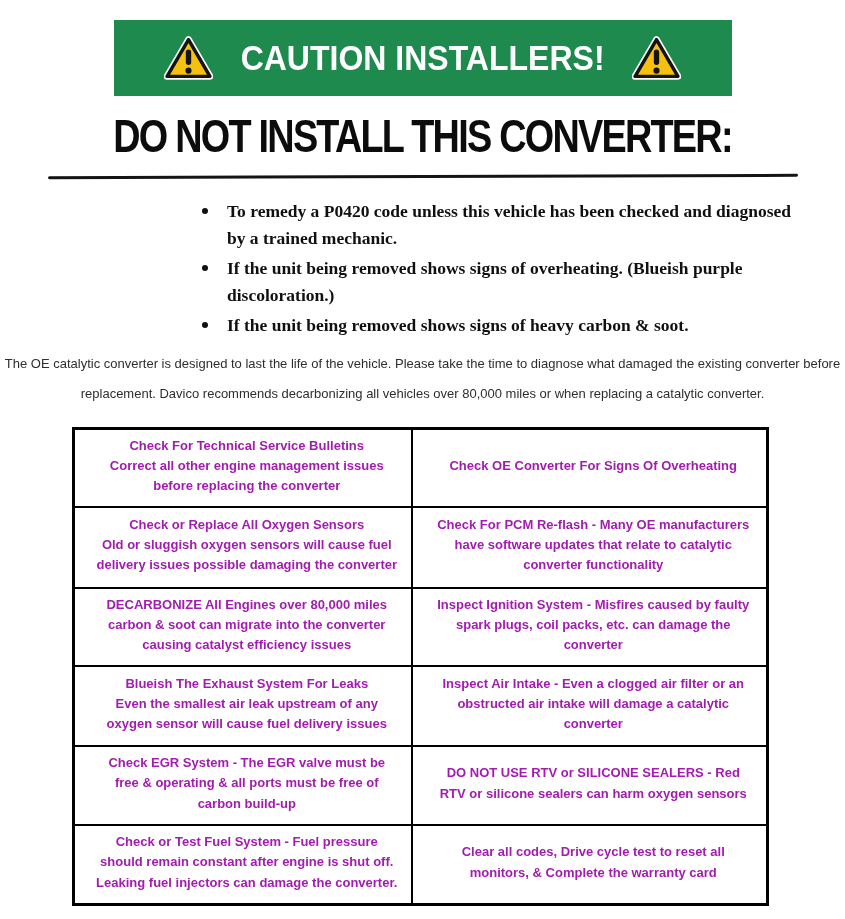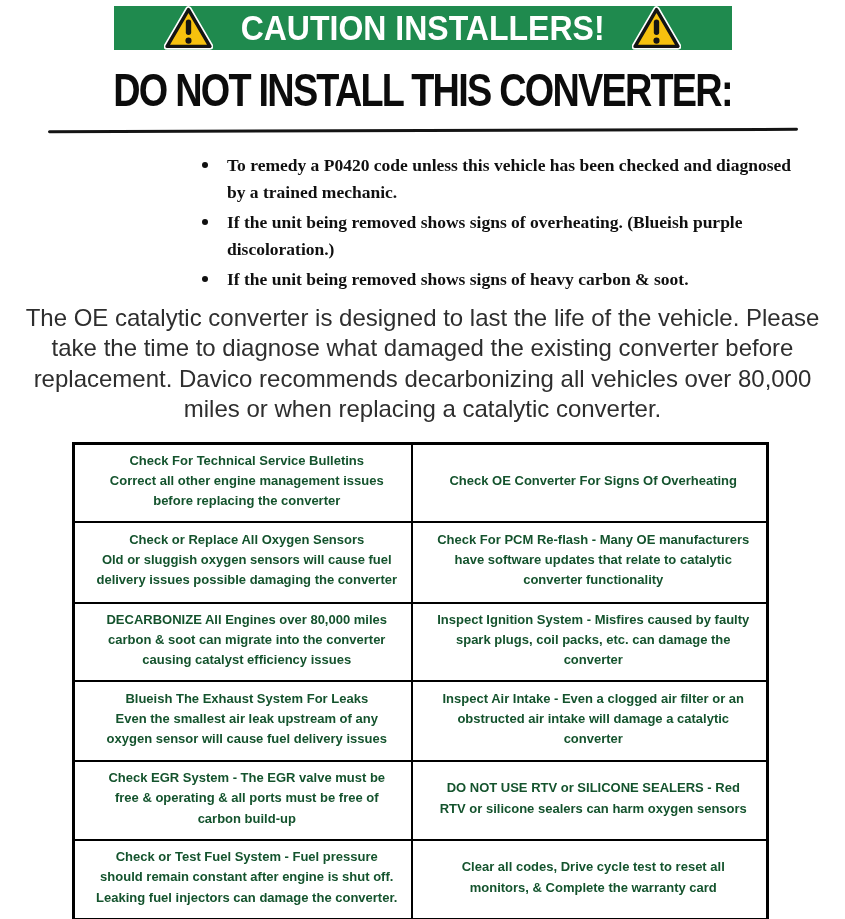--- a/index.html
+++ b/index.html
@@ -8,22 +8,22 @@
     height: 919px;
     background: #ffffff;
     overflow: hidden;
     font-family: "Liberation Sans", sans-serif;
     color: #111111;
   }
   .page { width: 845px; height: 919px; position: relative; }
 
   
   .banner {
-    width: 618px; height: 44px;
-    margin: 6px auto 0 auto;
+    width: 618px; height: 76px;
+    margin: 20px auto 0 auto;
     background: #1F8A4E;
     display: flex; align-items: center; justify-content: center;
     gap: 22px;
   }
   .banner h1 {
     color: #ffffff;
     font-size: 33px;
     font-weight: bold;
     letter-spacing: 0px;
     transform: scale(0.97, 1.08);
@@ -75,21 +75,21 @@
     width: 6px; height: 6px;
     border-radius: 50%;
     background: #101010;
   }
 
   
   .advice {
     margin: 10px auto 0 auto;
     width: 838px;
     text-align: center;
-    font-size: 24px;
+    font-size: 13px;
     font-weight: 400;
     line-height: 30.5px;
     color: #2e2e2e;
   }
 
   
   .keys-heading {
     margin-top: 13px;
     text-align: center;
     font-size: 23px;
@@ -109,21 +109,21 @@
     border: 3px solid #000000;
     table-layout: fixed;
   }
   .keys-table td {
     border: 2px solid #000000;
     vertical-align: middle;
     text-align: center;
     font-size: 13px;
     font-weight: bold;
     line-height: 1.55;
-    color: #14532d;
+    color: #a21caf;
     padding: 6px 12px 10px 20px;
     white-space: pre-line;
   }
   .keys-table col.c-left  { width: 338px; }
   .keys-table col.c-right { width: 356px; }
   .r0 { height: 77px; }
   .r1 { height: 81px; }
   .r2 { height: 78px; }
   .r3 { height: 80px; }
   .r4 { height: 66px; }

